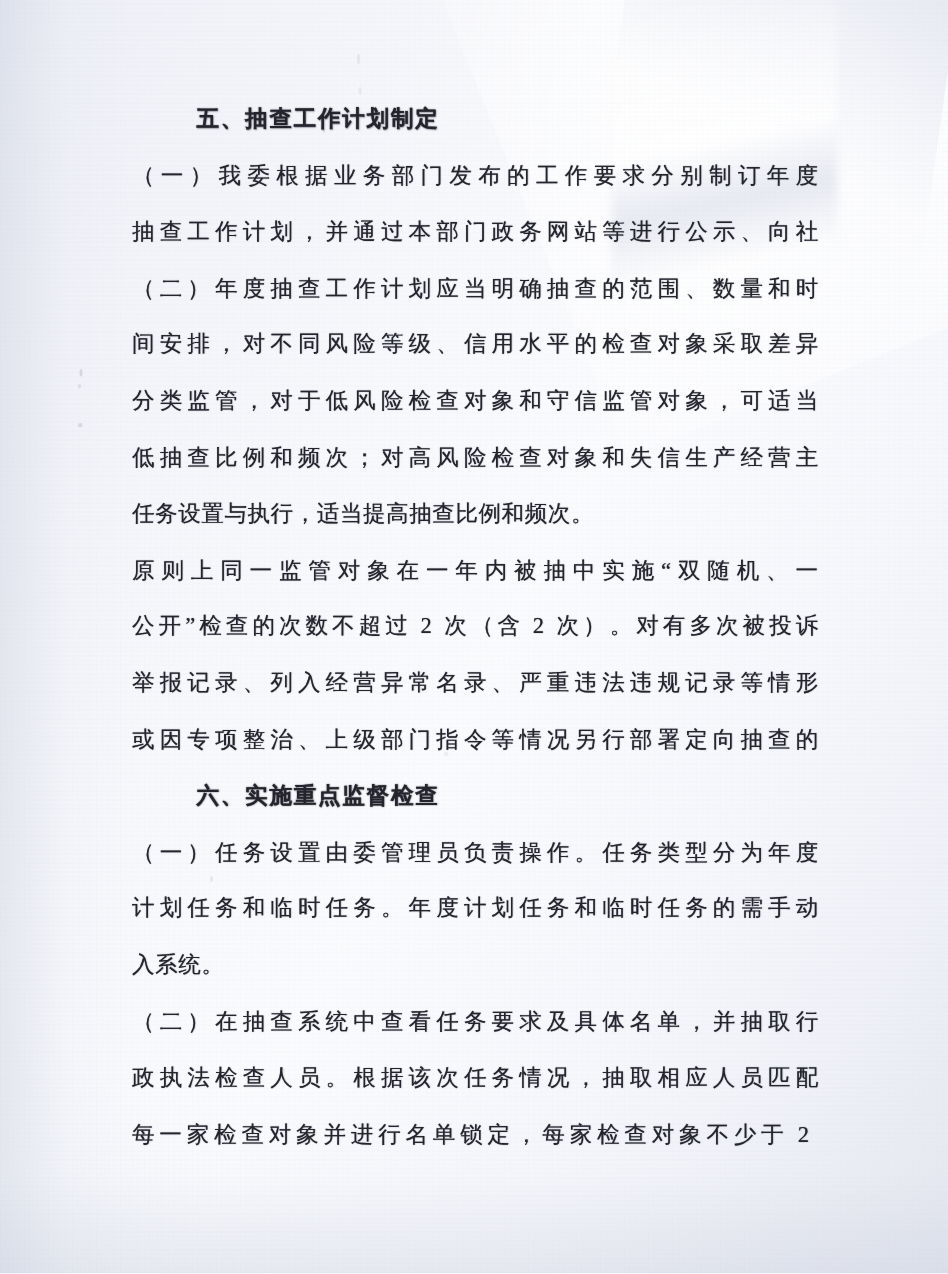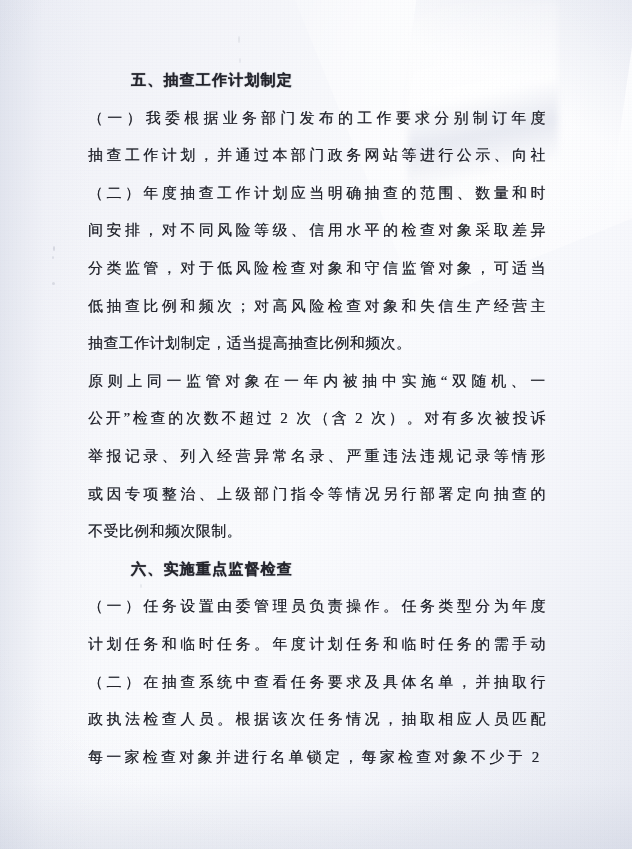--- a/index.html
+++ b/index.html
@@ -345,21 +345,21 @@
         <span>象</span>
         <span>和</span>
         <span>失</span>
         <span>信</span>
         <span>生</span>
         <span>产</span>
         <span>经</span>
         <span>营</span>
         <span>主</span>
       </div>
-      <div class="line">抽查工作计划制定，适当提高抽查比例和频次。</div>
+      <div class="line">任务设置与执行，适当提高抽查比例和频次。</div>
       <div class="line just">
         <span>原</span>
         <span>则</span>
         <span>上</span>
         <span>同</span>
         <span>一</span>
         <span>监</span>
         <span>管</span>
         <span>对</span>
         <span>象</span>
@@ -458,21 +458,20 @@
         <span>另</span>
         <span>行</span>
         <span>部</span>
         <span>署</span>
         <span>定</span>
         <span>向</span>
         <span>抽</span>
         <span>查</span>
         <span>的</span>
       </div>
-      <div class="line">不受比例和频次限制。</div>
       <div class="line heading indent2">六、实施重点监督检查</div>
       <div class="line just">
         <span>（</span>
         <span>一</span>
         <span>）</span>
         <span>任</span>
         <span>务</span>
         <span>设</span>
         <span>置</span>
         <span>由</span>
@@ -514,20 +513,21 @@
         <span>和</span>
         <span>临</span>
         <span>时</span>
         <span>任</span>
         <span>务</span>
         <span>的</span>
         <span>需</span>
         <span>手</span>
         <span>动</span>
       </div>
+      <div class="line">入系统。</div>
       <div class="line just">
         <span>（</span>
         <span>二</span>
         <span>）</span>
         <span>在</span>
         <span>抽</span>
         <span>查</span>
         <span>系</span>
         <span>统</span>
         <span>中</span>

